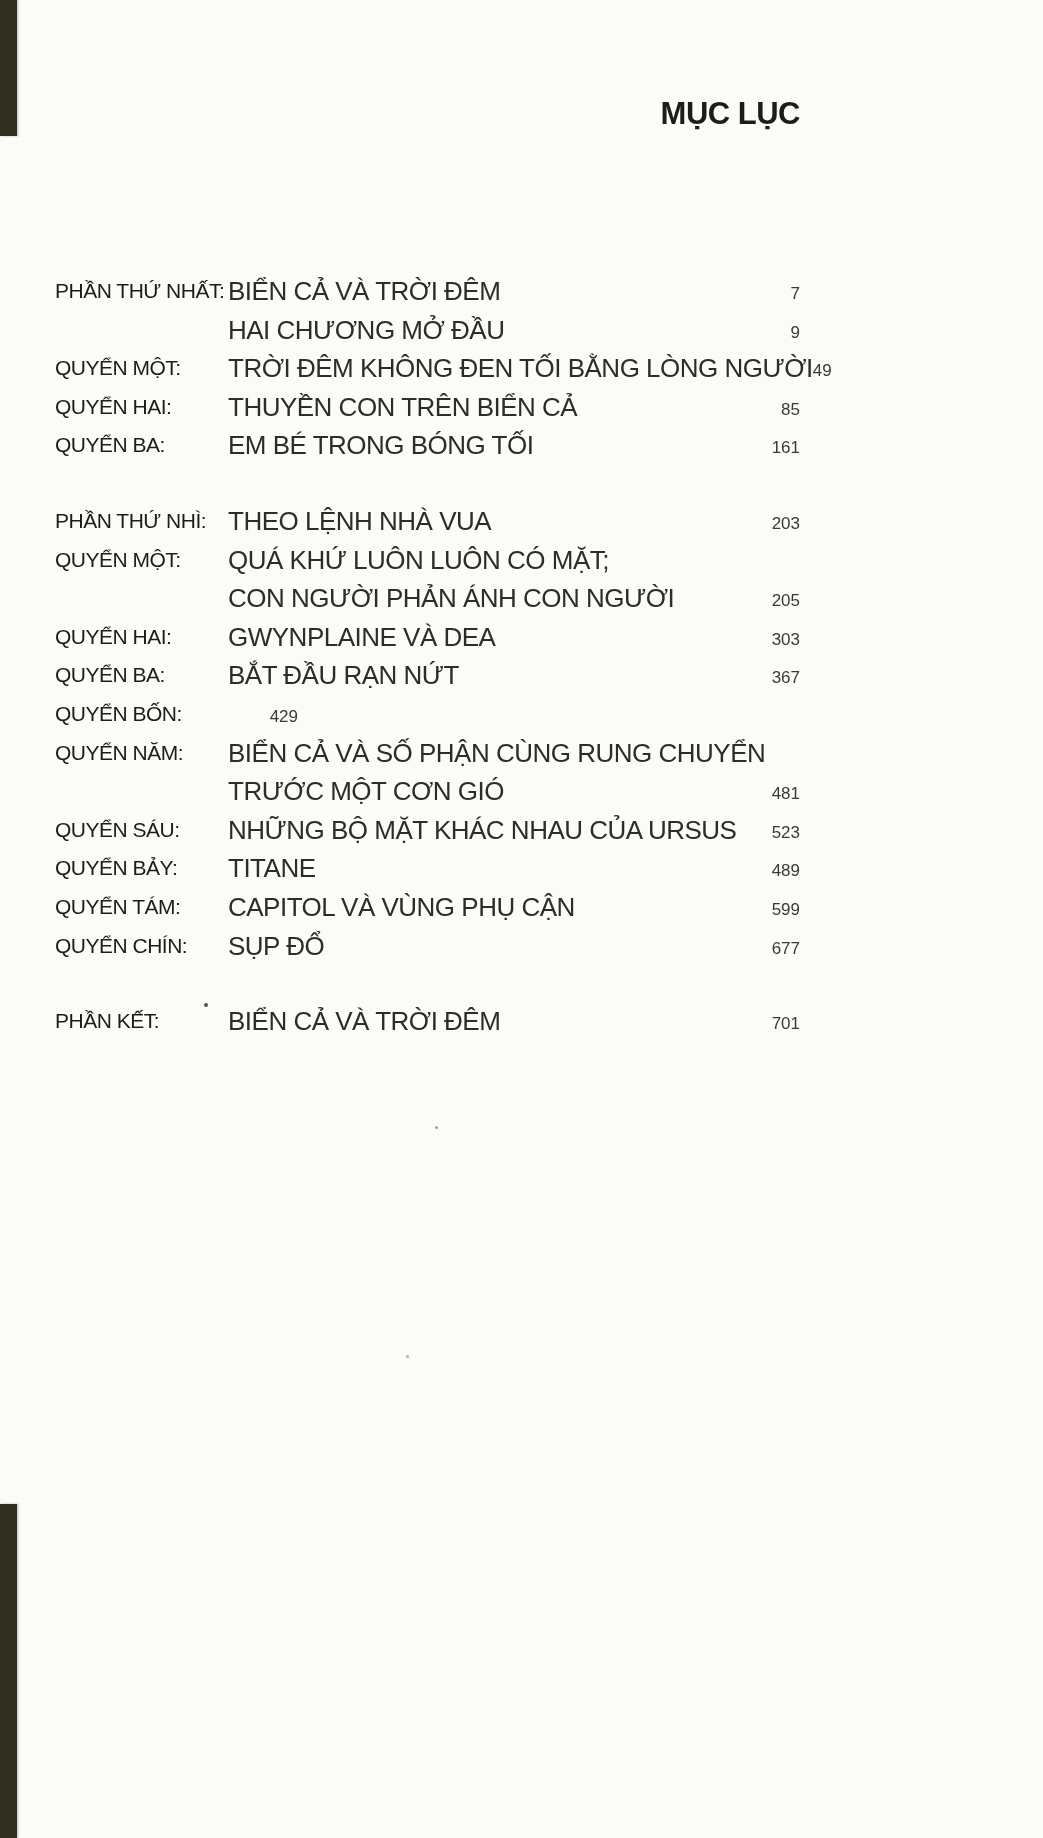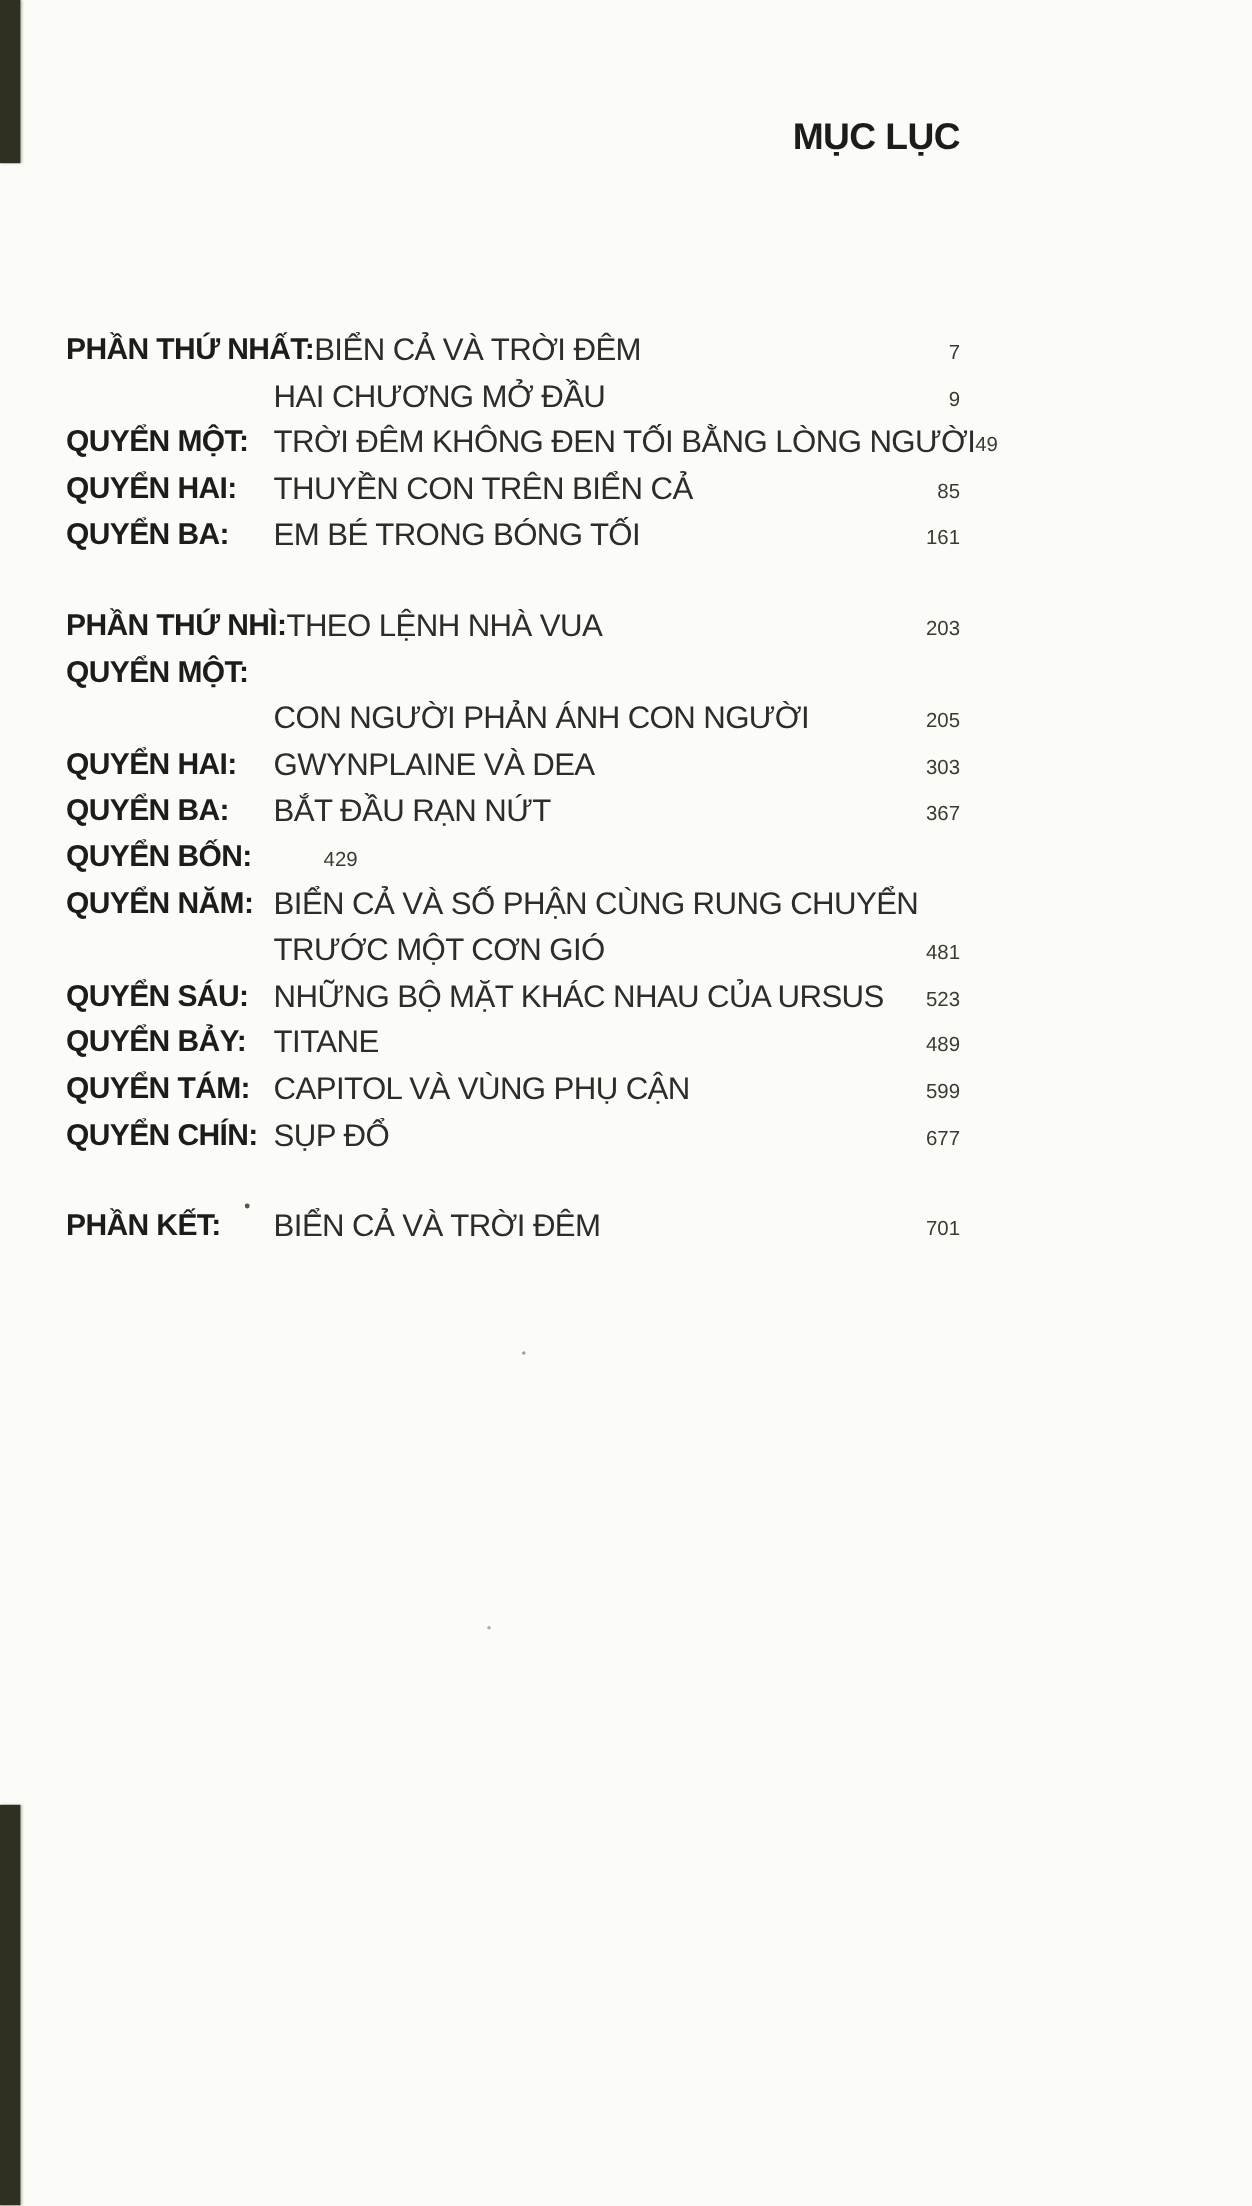--- a/index.html
+++ b/index.html
@@ -41,22 +41,22 @@
   }
   .toc-row{
     display:flex;
     align-items:flex-start;
     height:38.6px;
     line-height:38.6px;
     white-space:nowrap;
   }
   .toc-label{
     min-width:173px;
-    font-weight:700;
-    font-size:25px;
+    font-weight:400;
+    font-size:21px;
     letter-spacing:-0.5px;
     color:var(--ink-bold);
   }
   .toc-title{
     flex:1;
     font-size:26px;
     letter-spacing:-0.5px;
     color:var(--ink);
   }
   .toc-page{
@@ -118,20 +118,21 @@
   </div>
 <div class="section-gap"></div>
   <div class="toc-row">
     <div class="toc-label">PHẦN THỨ NHÌ:</div>
     <div class="toc-title">THEO LỆNH NHÀ VUA</div>
     <div class="toc-page">203</div>
   </div>
 
   <div class="toc-row">
     <div class="toc-label">QUYỂN MỘT:</div>
+    <div class="toc-title">QUÁ KHỨ LUÔN LUÔN CÓ MẶT;</div>
     <div class="toc-page"></div>
   </div>
 
   <div class="toc-row">
     <div class="toc-label"></div>
     <div class="toc-title">CON NGƯỜI PHẢN ÁNH CON NGƯỜI</div>
     <div class="toc-page">205</div>
   </div>
 
   <div class="toc-row">

